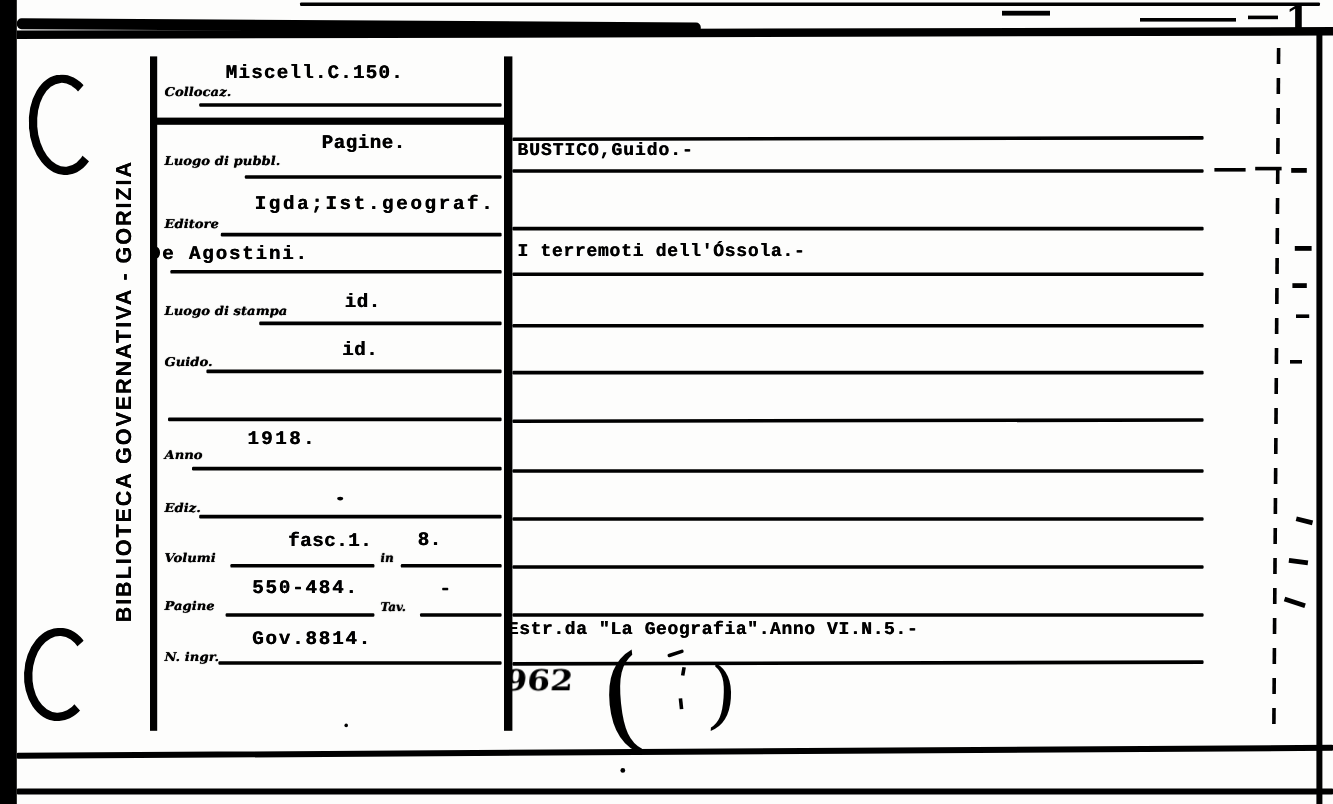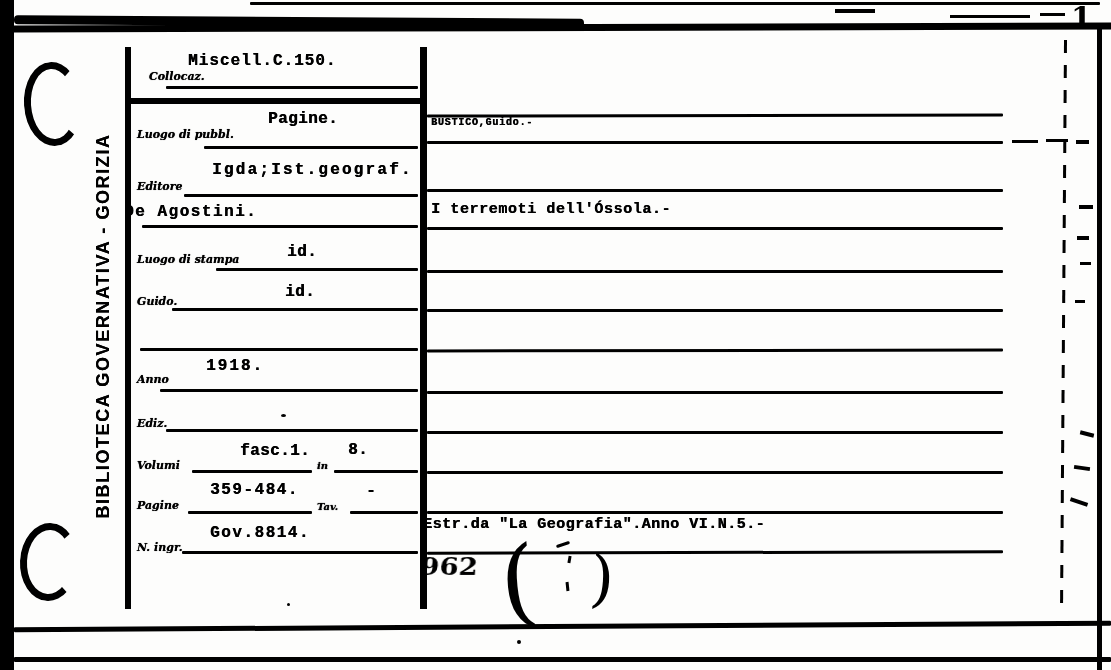--- a/index.html
+++ b/index.html
@@ -62,21 +62,21 @@
 
   <div class="ring" style="left:24px;top:62px;height:70px;transform:rotate(-4deg);"></div>
   <div class="ring" style="left:20px;top:523px;height:64px;transform:rotate(3deg);"></div>
 
   <div class="vtext">BIBLIOTECA GOVERNATIVA - GORIZIA</div>
 
   <div class="vl" style="left:125px;top:47px;width:6px;height:562px;"></div>
   <div class="vl" style="left:420px;top:47px;width:7px;height:562px;"></div>
 
   <span class="typed" style="left:188px;top:52px;letter-spacing:1px;">Miscell.C.150.</span>
-  <span class="lbl" style="left:137px;top:71px;margin-left:12px;">Collocaz.</span>
+  <span class="lbl" style="left:137px;top:71px;">Collocaz.</span>
   <div class="hl" style="left:166px;top:86px;width:252px;"></div>
   <div class="abs ink" style="left:128px;top:98px;width:292px;height:6px;"></div>
 
   <span class="typed" style="left:268px;top:110px;">Pagine.</span>
   <span class="lbl" style="left:137px;top:129px;text-align:right;">Luogo di pubbl.</span>
   <div class="hl" style="left:204px;top:146px;width:214px;"></div>
 
   <span class="typed" style="left:212px;top:161px;letter-spacing:2.2px;">Igda;Ist.geograf.</span>
   <span class="lbl" style="left:137px;top:181px;">Editore</span>
   <div class="hl" style="left:184px;top:194px;width:234px;"></div>
@@ -100,33 +100,33 @@
   <span class="lbl" style="left:137px;top:418px;">Ediz.</span>
   <div class="hl" style="left:166px;top:429px;width:252px;"></div>
 
   <span class="typed" style="left:240px;top:442px;">fasc.1.</span>
   <span class="typed" style="left:348px;top:441px;">8.</span>
   <span class="lbl" style="left:137px;top:460px;">Volumi</span>
   <div class="hl" style="left:192px;top:470px;width:120px;"></div>
   <span class="midlbl" style="left:317px;top:461px;text-align:center;">in</span>
   <div class="hl" style="left:334px;top:470px;width:84px;"></div>
 
-  <span class="typed" style="left:210px;top:481px;letter-spacing:1.5px;">359-484.</span>
+  <span class="typed" style="left:210px;top:481px;letter-spacing:1.5px;">550-484.</span>
   <span class="typed" style="left:366px;top:482px;">-</span>
   <span class="lbl" style="left:137px;top:500px;">Pagine</span>
   <div class="hl" style="left:188px;top:511px;width:124px;"></div>
   <span class="midlbl" style="left:317px;top:502px;">Tav.</span>
   <div class="hl" style="left:350px;top:511px;width:68px;"></div>
 
   <span class="typed" style="left:210px;top:524px;letter-spacing:1.5px;">Gov.8814.</span>
   <span class="lbl" style="left:137px;top:542px;">N. ingr.</span>
   <div class="hl" style="left:182px;top:551px;width:236px;"></div>
 
   <div class="hl" style="left:427px;top:114px;width:576px;transform:rotate(-.12deg);"></div>
-  <span class="typed" style="left:431px;top:117px;font-size:10px;letter-spacing:.8px;">BUSTICO,Guido.-</span>
+  <span class="typed" style="left:431px;top:117px;font-size:15px;letter-spacing:.8px;">BUSTICO,Guido.-</span>
   <div class="hl" style="left:427px;top:141px;width:576px;"></div>
   <div class="dash" style="left:1012px;top:140px;width:26px;height:3px;"></div>
   <div class="dash" style="left:1046px;top:139px;width:22px;height:3px;"></div>
 
   <div class="hl" style="left:427px;top:189px;width:576px;"></div>
   <span class="typed" style="left:431px;top:201px;font-size:15px;letter-spacing:.6px;">I terremoti dell'Óssola.-</span>
   <div class="hl" style="left:427px;top:227px;width:576px;"></div>
   <div class="hl" style="left:427px;top:270px;width:576px;"></div>
   <div class="hl" style="left:427px;top:309px;width:576px;"></div>
   <div class="hl" style="left:427px;top:349px;width:576px;transform:rotate(-.1deg);"></div>

